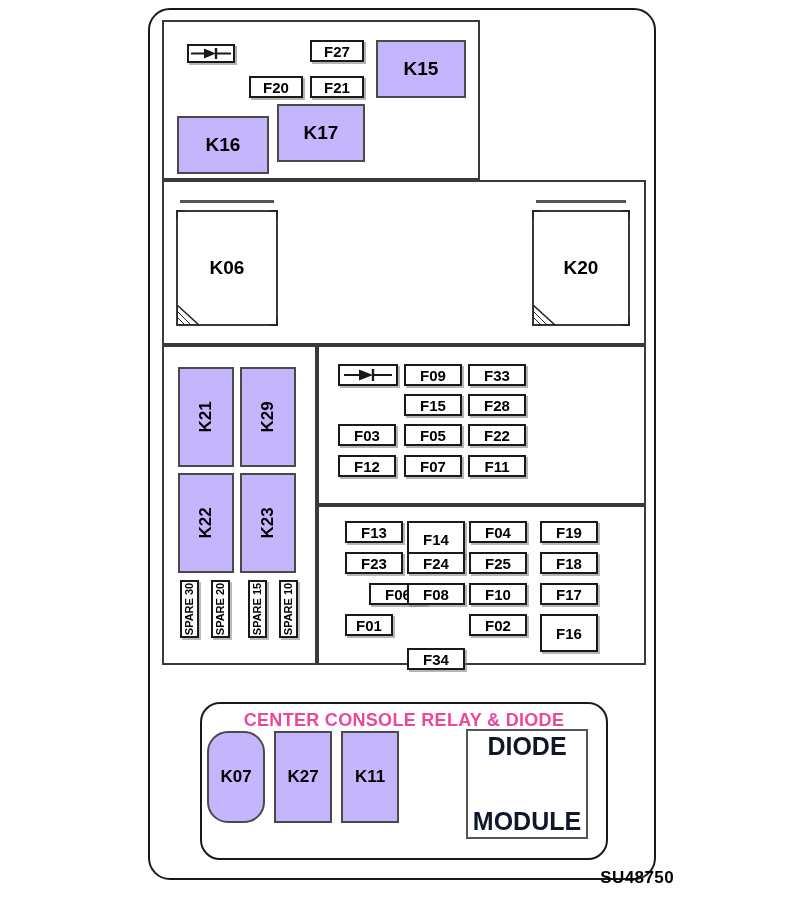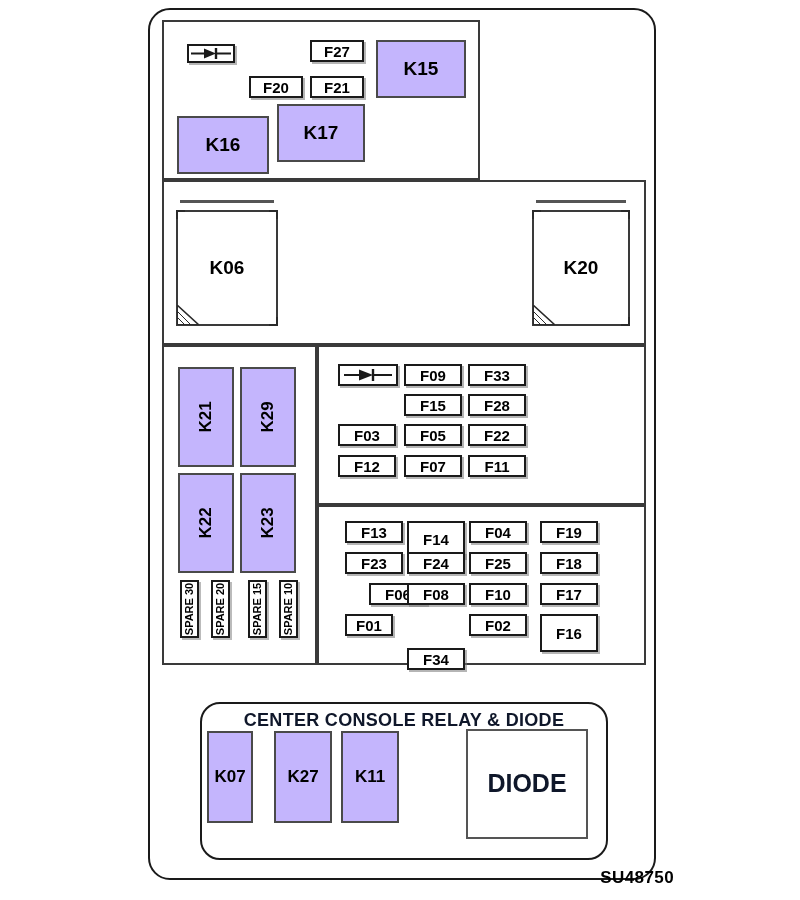--- a/index.html
+++ b/index.html
@@ -91,21 +91,21 @@
   }
   #console-title {
     position: absolute;
     left: 0;
     top: 6px;
     width: 100%;
     text-align: center;
     font-size: 18px;
     font-weight: bold;
     letter-spacing: 0.3px;
-    color: #0f172a;
+    color: #ec4899;
     white-space: nowrap;
   }
 
   
   .fuse {
     position: absolute;
     border: 2px solid #1a1a1a;
     box-sizing: border-box;
     background: #ffffff;
     display: flex;
@@ -372,23 +372,24 @@
 
   <div class="fuse" style="left:345px; top:614px; width:48px; height:22px;">F01</div>
   <div class="fuse" style="left:407px; top:614px; width:58px; height:22px;margin-top:34px;">F34</div>
   <div class="fuse" style="left:469px; top:614px; width:58px; height:22px;">F02</div>
   <div class="fuse" style="left:540px; top:614px; width:58px; height:38px;">F16</div>
 
   <div id="section-console">
     <div id="console-title">CENTER CONSOLE RELAY &amp; DIODE</div>
   </div>
 
-  <div class="relay small-label" style="left:207px; top:731px; width:46px; height:92px;">K07</div>
+  <div class="relay small-label" style="left:207px; top:731px; width:58px; height:92px;border-radius:21px;">K07</div>
   <div class="relay small-label" style="left:274px; top:731px; width:58px; height:92px;">K27</div>
   <div class="relay small-label" style="left:341px; top:731px; width:58px; height:92px;">K11</div>
 
   <div id="diode-module" style="left:466px; top:729px; width:122px; height:110px;">
     <div>DIODE</div>
+    <div>MODULE</div>
   </div>
 
   <div id="ref-code">SU48750</div>
 
 </div>
 
 </body></html>

